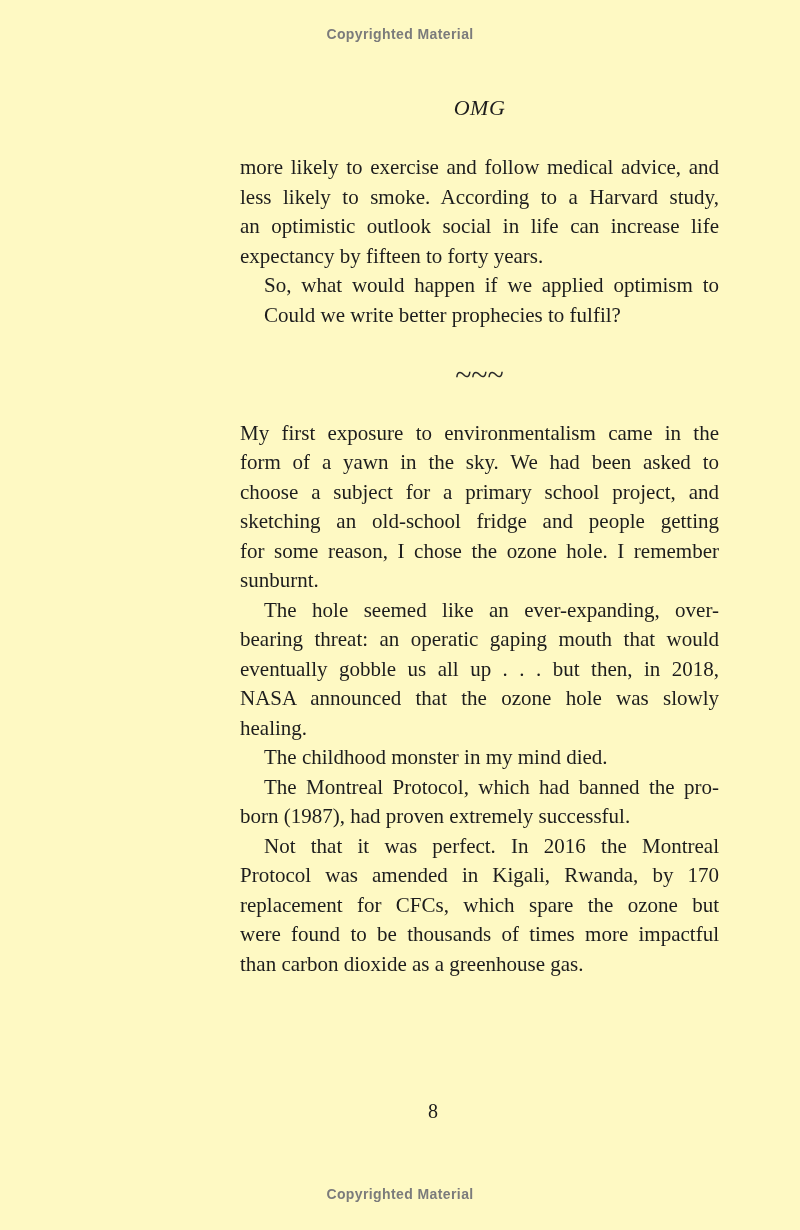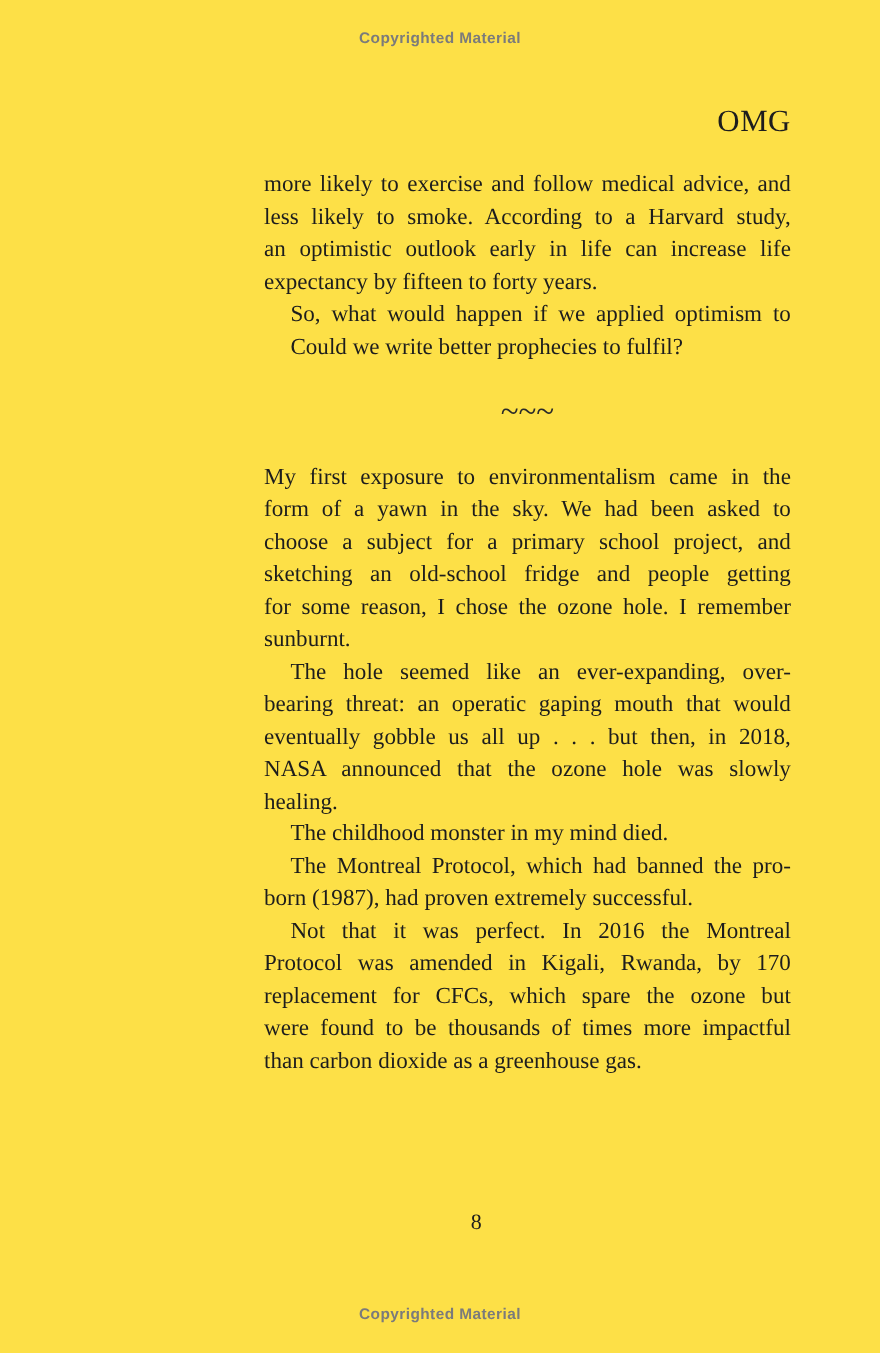--- a/index.html
+++ b/index.html
@@ -1,20 +1,20 @@
 <!DOCTYPE html>
 <html><head>
 <meta charset="utf-8">
 <style>
   html, body { margin: 0; padding: 0; background: #ffffff; }
   .page {
     position: relative;
     width: 800px;
     height: 1230px;
-    background: #fde047;
+    background: #fef9c3;
     font-family: "Liberation Serif", serif;
     overflow: hidden;
   }
   .copyright {
     position: absolute;
     left: 0;
     width: 100%;
     text-align: center;
     font-family: "Liberation Sans", sans-serif;
     font-weight: bold;
@@ -22,22 +22,23 @@
     letter-spacing: 0.4px;
     color: #7b7b7b;
   }
   .copyright.top { top: 26px; }
   .copyright.bottom { top: 1186px; }
   .running-head {
     position: absolute;
     top: 95px;
     left: 240px;
     width: 479px;
-    text-align: right;
-    font-size: 28px;
+    text-align: center;
+    font-style: italic;
+    font-size: 22px;
     letter-spacing: 0.5px;
     color: #1d1d1d;
   }
   .text-block {
     position: absolute;
     top: 153px;
     left: 240px;
     width: 479px;
     color: #1d1d1d;
     font-size: 21px;
@@ -74,21 +75,21 @@
 
   <div class="copyright top">Copyrighted Material</div>
 
   <div class="running-head">OMG</div>
 
   <div class="text-block">
 
     <div class="para">
       <div class="line j">more likely to exercise and follow medical advice, and</div>
       <div class="line j">less likely to smoke. According to a Harvard study,</div>
-      <div class="line j">an optimistic outlook early in life can increase life</div>
+      <div class="line j">an optimistic outlook social in life can increase life</div>
       <div class="line last">expectancy by fifteen to forty years.</div>
     </div>
 
     <div class="para">
       <div class="line j indent">So, what would happen if we applied optimism to</div>
     </div>
 
     <div class="para">
       <div class="line last indent">Could we write better prophecies to fulfil?</div>
     </div>

